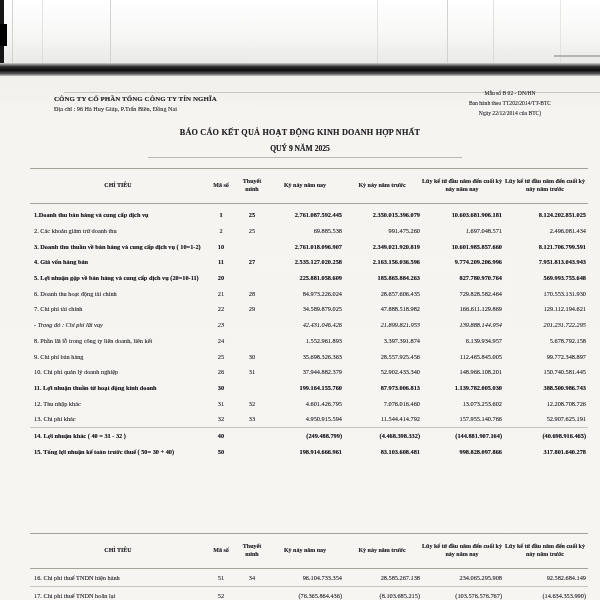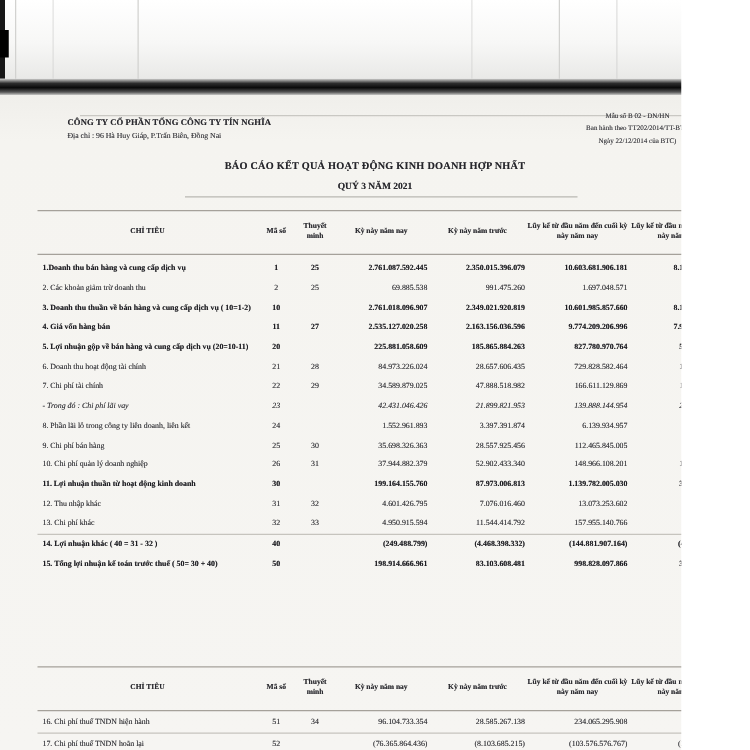--- a/index.html
+++ b/index.html
@@ -1,17 +1,17 @@
 <!DOCTYPE html>
 <html><head>
 <meta charset="utf-8">
 <style>
   html,body{margin:0;padding:0;}
   body{width:600px;height:600px;background:#ffffff;font-family:"Liberation Serif", serif;}
-  #screen{position:relative;width:545px;height:600px;overflow:hidden;background:#fdfdfd;}
+  #screen{position:relative;width:600px;height:600px;overflow:hidden;background:#fdfdfd;}
 
   
   .topband{position:absolute;left:0;top:0;width:600px;height:63px;
     background:linear-gradient(180deg,#ffffff 0%,#f7f7f6 55%,#e9e9e7 100%);}
   .vline{position:absolute;top:0;height:63px;width:1px;background:#d2d2d0;}
   .leftstrip{position:absolute;left:0;top:0;width:4px;height:63px;background:#161616;}
   .leftblob{position:absolute;left:0;top:24px;width:7px;height:22px;background:#000;}
   .darkband{position:absolute;left:0;top:63px;width:600px;height:13px;
     background:linear-gradient(180deg,#cfcfcd 0%,#2e2e2e 28%,#0a0a0a 55%,#565656 82%,#c7c7c5 100%);}
   .cornermark{position:absolute;right:0;top:55px;width:46px;height:2px;background:#b4b4b2;}
@@ -82,21 +82,21 @@
       <div class="company-addr">Địa chỉ : 96 Hà Huy Giáp, P.Trấn Biên, Đồng Nai</div>
     </div>
 
     <div class="formbox">
       <div>Mẫu số B 02 - DN/HN</div>
       <div>Ban hành theo TT202/2014/TT-BTC</div>
       <div>Ngày 22/12/2014 của BTC)</div>
     </div>
 
     <div class="title">BÁO CÁO KẾT QUẢ HOẠT ĐỘNG KINH DOANH HỢP NHẤT</div>
-    <div class="subtitle">QUÝ 3 NĂM 2021</div>
+    <div class="subtitle">QUÝ 9 NĂM 2025</div>
     <div class="subtitle-rule"></div>
 
     <div class="tbl tbl1">
       <div class="thead">
         <div class="col-label th">CHỈ TIÊU</div>
         <div class="col-ma th">Mã số</div>
         <div class="col-tm th">Thuyết minh</div>
         <div class="col-v v1 th" style="text-align:center">Kỳ này năm nay</div>
         <div class="col-v v2 th" style="text-align:center">Kỳ này năm trước</div>
         <div class="col-v v3 th" style="text-align:center">Lũy kế từ đầu năm đến cuối kỳ này năm nay</div>

